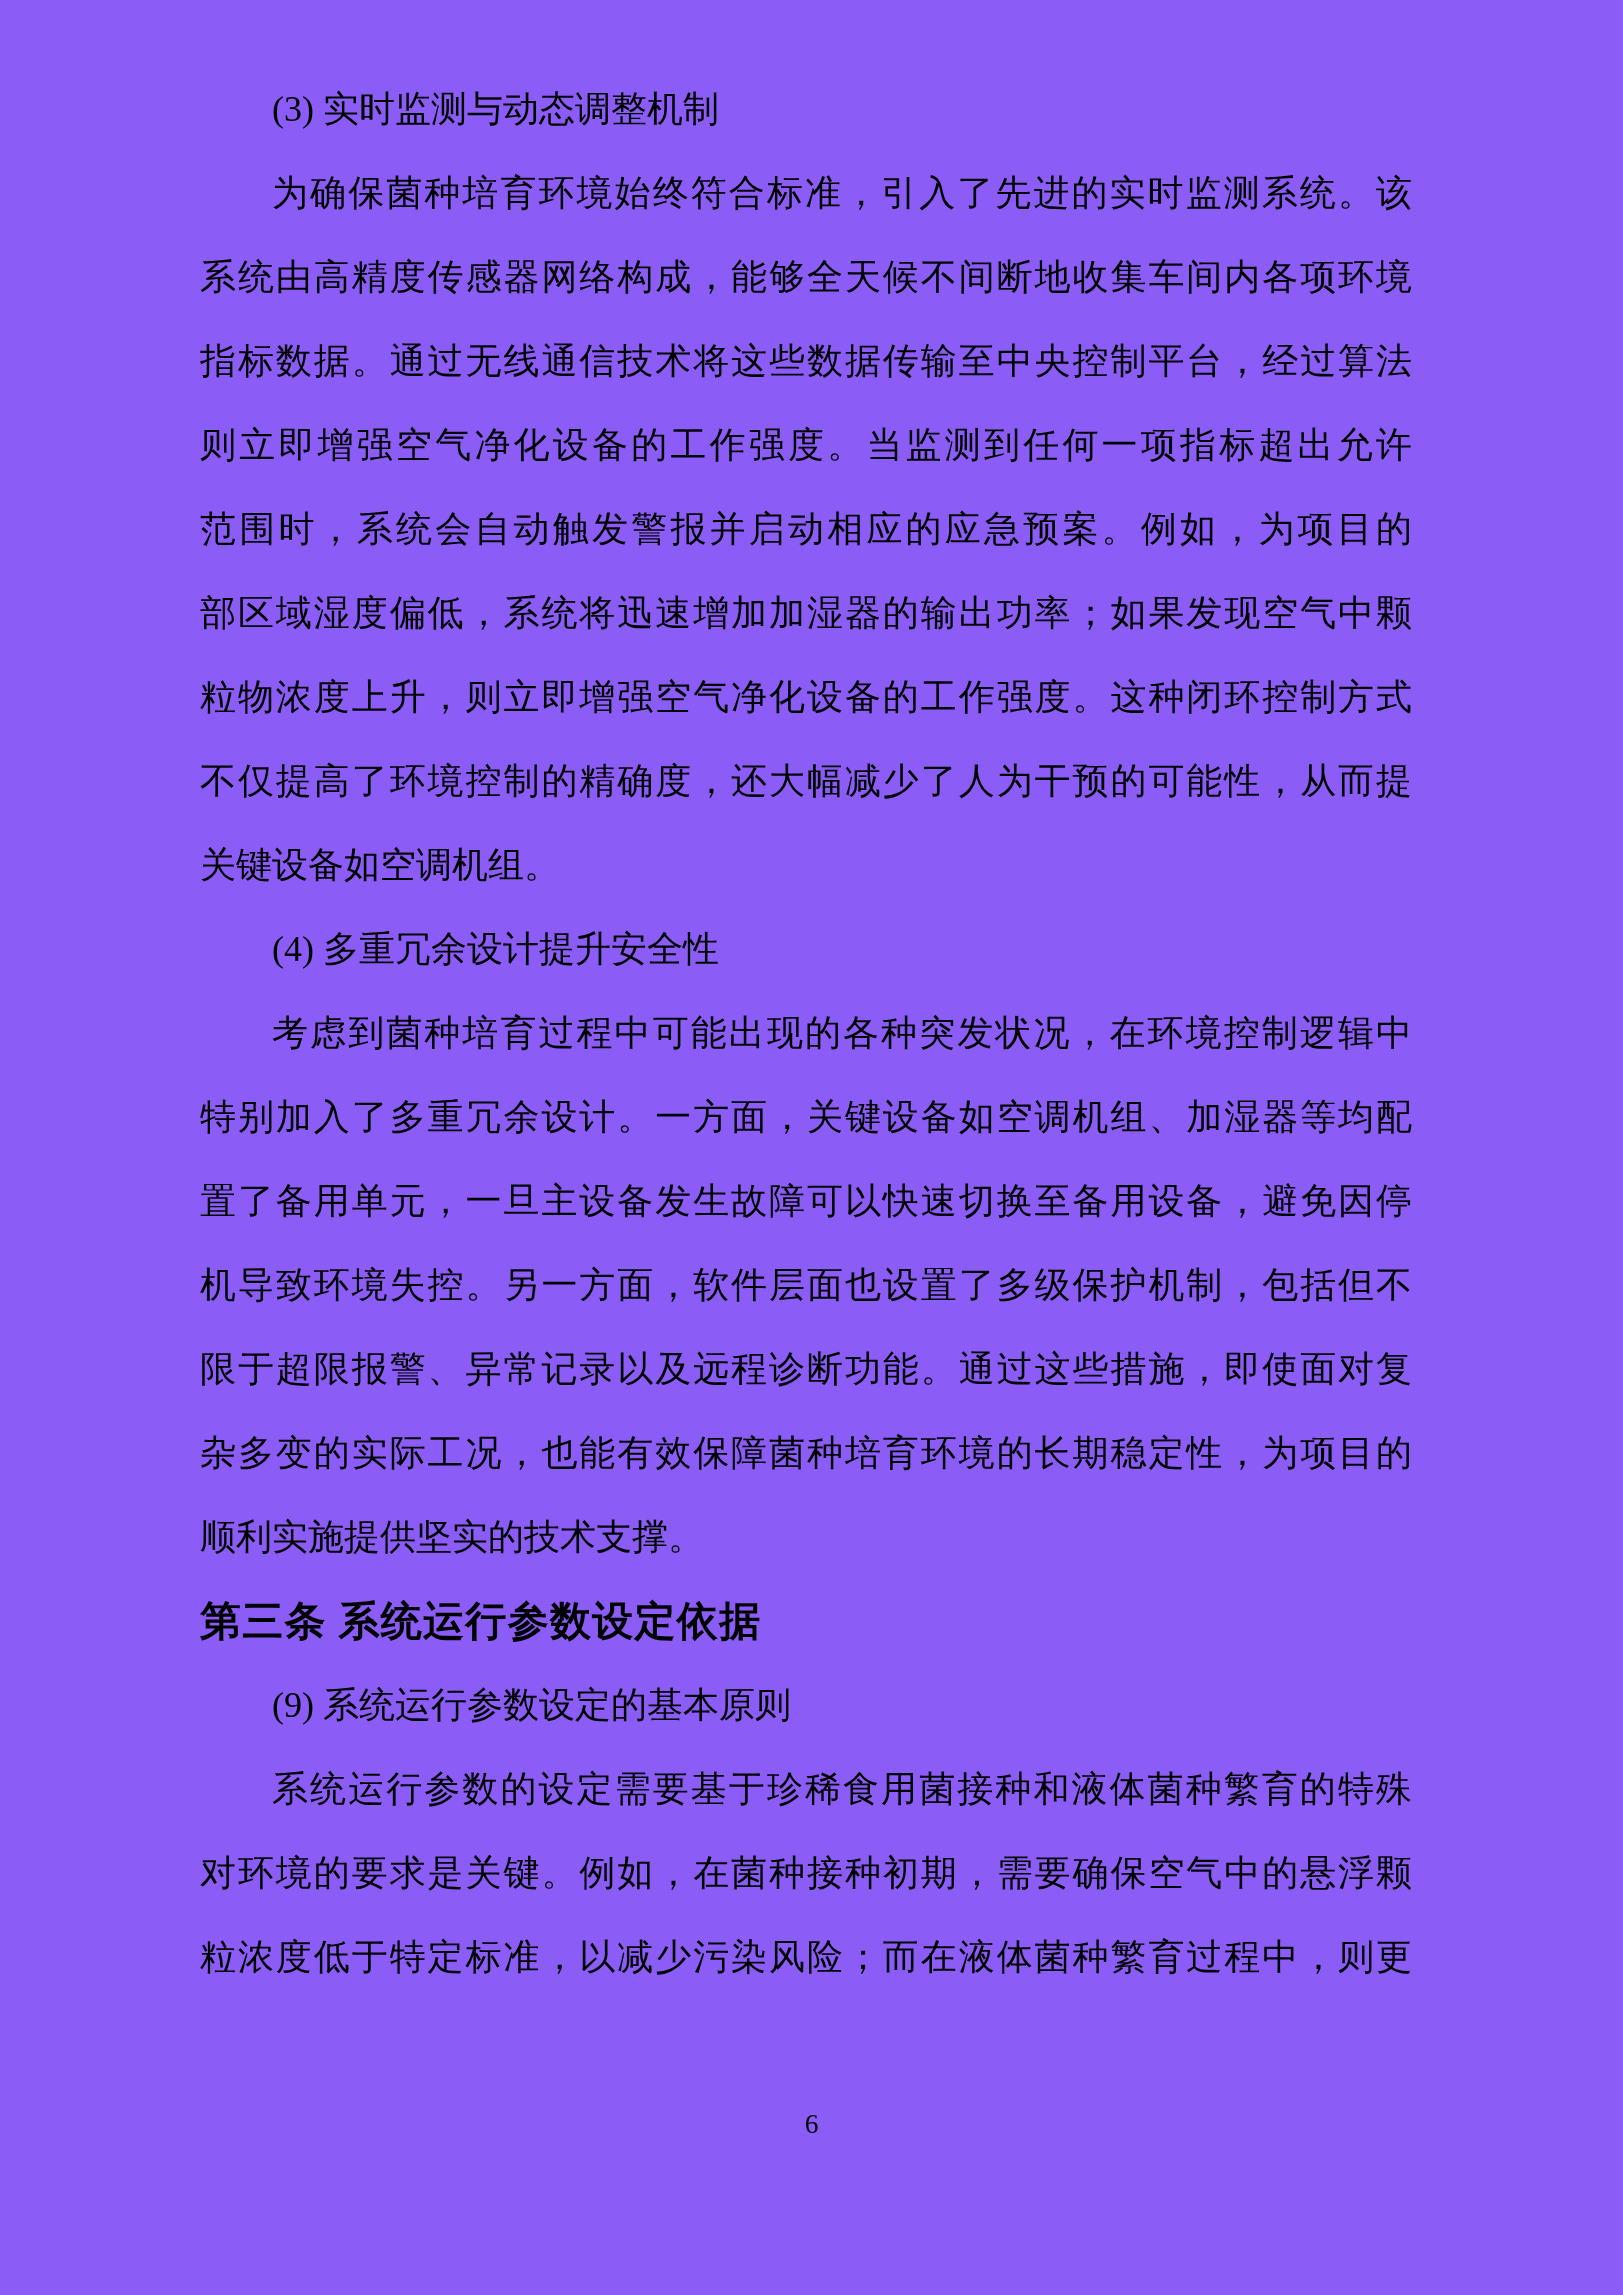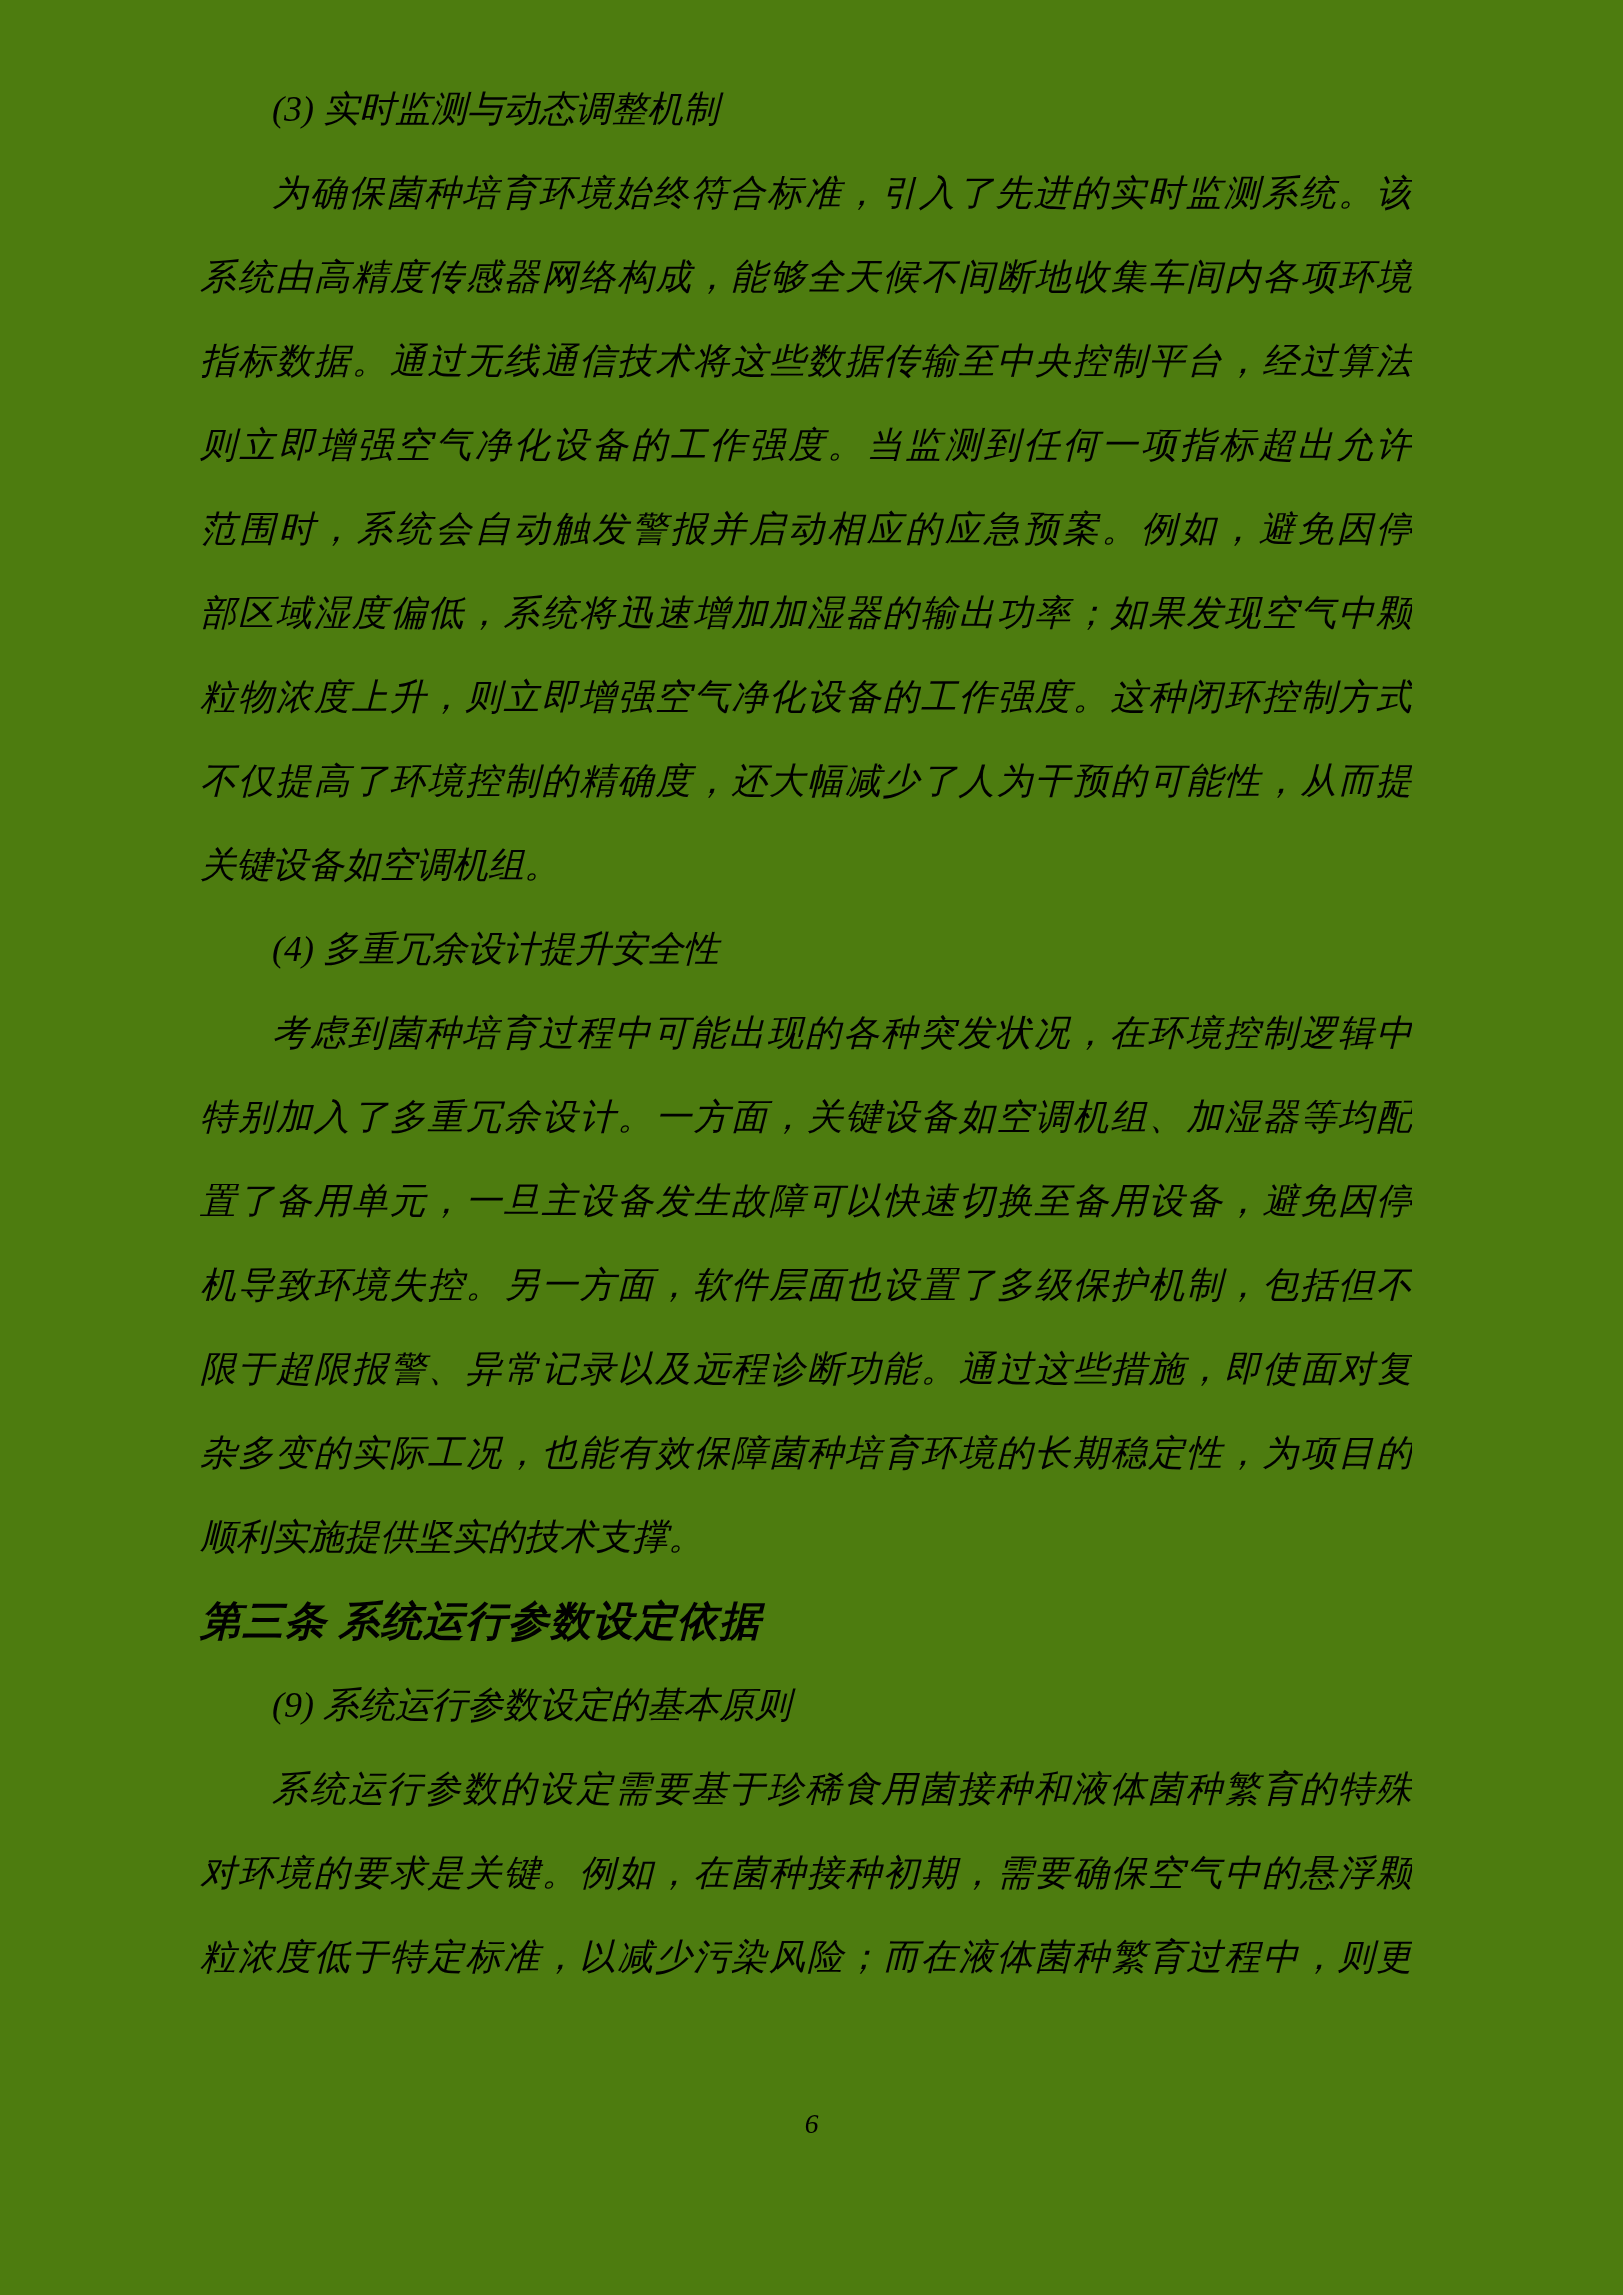--- a/index.html
+++ b/index.html
@@ -10,22 +10,21 @@
     position: relative;
     overflow: hidden;
     font-family: "Liberation Serif", "DejaVu Serif", serif;
     color: #000000;
   }
   .page {
     position: absolute;
     left: 0; top: 0;
     width: 1623px;
     height: 2295px;
-    background: #4d7c0f;
-    font-style: italic;
+    background: #8b5cf6;
   }
   .text-block {
     position: absolute;
     left: 200px;
     top: 67px;
     width: 1212px;
   }
   .line {
     font-size: 36px;
     line-height: 84px;
@@ -62,21 +61,21 @@
 <body>
 
 <div class="page">
 
   <div class="text-block">
     <div class="line indent">(3) 实时监测与动态调整机制</div>
     <div class="line indent just">为确保菌种培育环境始终符合标准，引入了先进的实时监测系统。该</div>
     <div class="line just">系统由高精度传感器网络构成，能够全天候不间断地收集车间内各项环境</div>
     <div class="line just">指标数据。通过无线通信技术将这些数据传输至中央控制平台，经过算法</div>
     <div class="line just">则立即增强空气净化设备的工作强度。当监测到任何一项指标超出允许</div>
-    <div class="line just">范围时，系统会自动触发警报并启动相应的应急预案。例如，避免因停</div>
+    <div class="line just">范围时，系统会自动触发警报并启动相应的应急预案。例如，为项目的</div>
     <div class="line just">部区域湿度偏低，系统将迅速增加加湿器的输出功率；如果发现空气中颗</div>
     <div class="line just">粒物浓度上升，则立即增强空气净化设备的工作强度。这种闭环控制方式</div>
     <div class="line just">不仅提高了环境控制的精确度，还大幅减少了人为干预的可能性，从而提</div>
     <div class="line">关键设备如空调机组。</div>
     <div class="line indent">(4) 多重冗余设计提升安全性</div>
     <div class="line indent just">考虑到菌种培育过程中可能出现的各种突发状况，在环境控制逻辑中</div>
     <div class="line just">特别加入了多重冗余设计。一方面，关键设备如空调机组、加湿器等均配</div>
     <div class="line just">置了备用单元，一旦主设备发生故障可以快速切换至备用设备，避免因停</div>
     <div class="line just">机导致环境失控。另一方面，软件层面也设置了多级保护机制，包括但不</div>
     <div class="line just">限于超限报警、异常记录以及远程诊断功能。通过这些措施，即使面对复</div>

